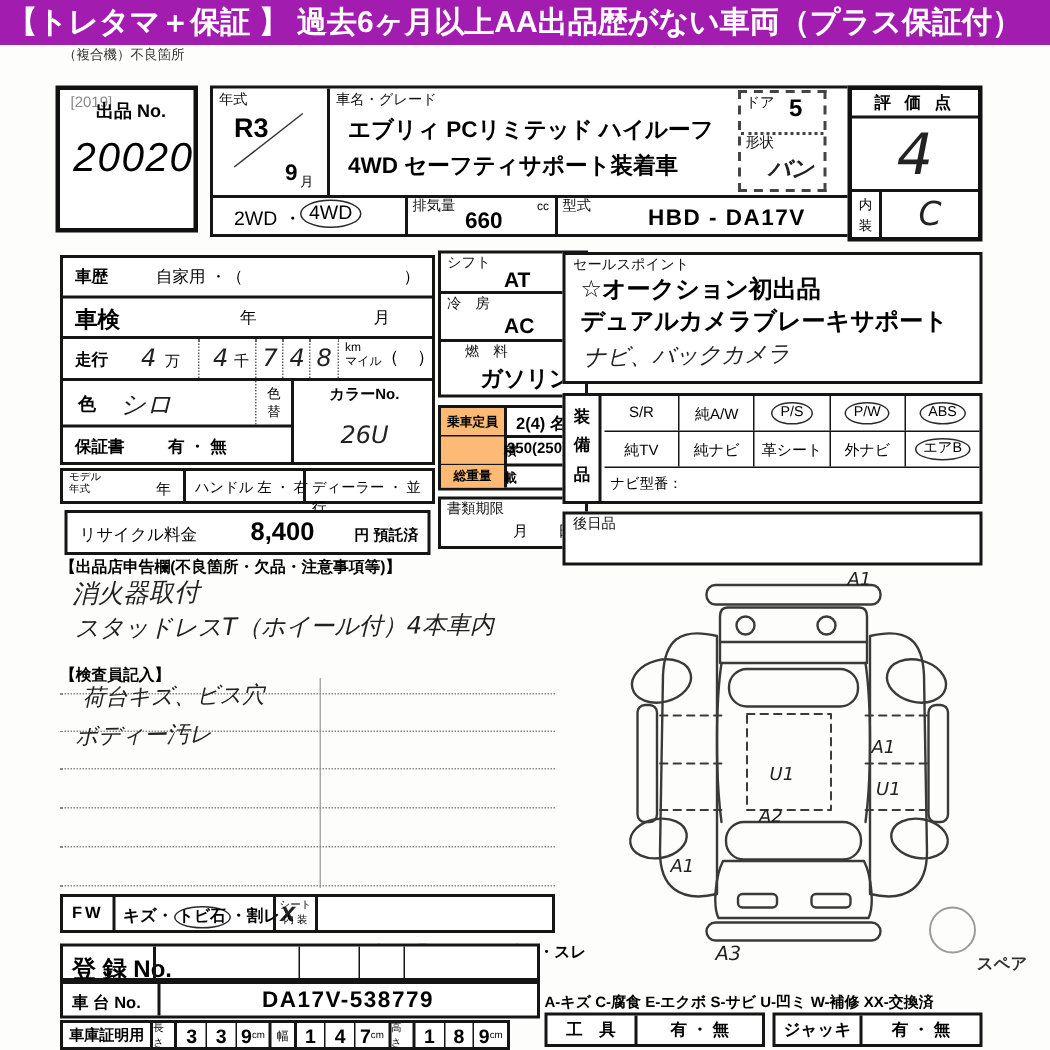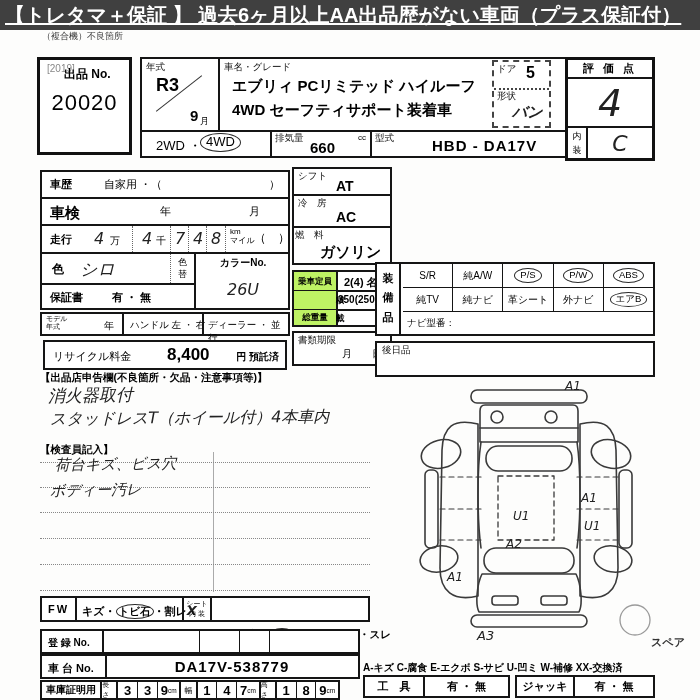--- a/index.html
+++ b/index.html
@@ -5,41 +5,41 @@
   html,body{margin:0;padding:0;background:#fff;}
   body{width:700px;height:700px;font-family:"Liberation Sans","DejaVu Sans",sans-serif;color:#000;}
   #sheet{position:relative;width:700px;height:700px;background:#fdfdfc;overflow:hidden;}
   .c{position:absolute;box-sizing:border-box;}
   .bx{border:2px solid #151515;background:#fff;}
   .bx3{border:3px solid #111;background:#fff;}
   .lbl{font-size:9.5px;line-height:1.1;color:#111;}
   .b{font-weight:bold;}
   .hw{font-style:italic;color:#222;font-family:"DejaVu Sans",sans-serif;}
   .circ{display:inline-block;border:1.6px solid #2a2a2a;border-radius:50%;padding:0 5px 1px 5px;line-height:1.25;}
-  .banner{position:absolute;left:0;top:0;width:700px;height:30px;background:#404040;color:#fff;
-          font-weight:bold;font-size:20px;line-height:30px;padding-left:5px;box-sizing:border-box;white-space:nowrap;text-decoration:underline;}
+  .banner{position:absolute;left:0;top:0;width:700px;height:30px;background:#a21caf;color:#fff;
+          font-weight:bold;font-size:20px;line-height:30px;padding-left:5px;box-sizing:border-box;white-space:nowrap;}
   .cell-line{position:absolute;background:#151515;}
   .dotl{border-bottom:1.5px dotted #888;}
   .ctr{display:flex;align-items:center;justify-content:center;}
-  .gray{background:#bef264;}
+  .gray{background:#fdba74;}
   sup.cm{font-size:6.5px;font-weight:normal;vertical-align:top;}
   svg text{font-family:"DejaVu Sans",sans-serif;}
 </style>
 </head>
 <body>
 
 <div id="sheet">
 
   <div class="banner">【トレタマ＋保証 】 過去6ヶ月以上AA出品歴がない車両（プラス保証付）</div>
   <div class="c lbl" style="left:42px;top:32px;font-size:9px;color:#333;">（複合機）不良箇所</div>
 
   <div class="c bx3" style="left:37px;top:57px;width:95px;height:98px;">
     <span class="c" style="left:7px;top:3px;font-size:10px;color:#888;">[2019]</span>
     <span class="c b" style="left:24px;top:6px;font-size:12px;">出品 No.</span>
-    <div class="c" style="left:0;top:30px;width:89px;text-align:center;font-size:22px;letter-spacing:1px;">20020</div>
+    <div class="c" style="left:0;top:30px;width:89px;text-align:right;font-size:27px;letter-spacing:1px;font-style:italic;">20020</div>
   </div>
 
   <div class="c bx" style="left:140px;top:57px;width:487px;height:101px;">
 
     <div class="cell-line" style="left:76px;top:0;width:2px;height:71px;"></div>
     <div class="cell-line" style="left:0;top:71px;width:483px;height:2px;"></div>
     <div class="cell-line" style="left:128px;top:73px;width:2px;height:25px;"></div>
     <div class="cell-line" style="left:228px;top:73px;width:2px;height:25px;"></div>
 
     <span class="c lbl" style="left:4px;top:3px;">年式</span>
@@ -178,21 +178,21 @@
       <span>シート</span><br>
       <span>内 装</span>
     </div>
     <div class="cell-line" style="left:168px;top:0;width:2px;height:22px;"></div>
     <span class="c b" style="left:174px;top:5px;font-size:10.5px;white-space:nowrap;margin-top:25px;">
       <span>コゲ・穴・</span><span class="circ" style="font-size:10px;padding:0 2px;">汚レ</span><span>・シミ・破レ・スレ</span>
     </span>
   </div>
 
   <div class="c bx" style="left:40px;top:629px;width:320px;height:25px;">
-    <span class="c b" style="left:6px;top:5px;font-size:10px;">登 録 No.</span>
+    <span class="c b" style="left:6px;top:5px;font-size:16px;">登 録 No.</span>
     <div class="cell-line" style="left:60px;top:0;width:2px;height:21px;"></div>
     <div class="cell-line" style="left:157px;top:0;width:1px;height:21px;"></div>
     <div class="cell-line" style="left:197px;top:0;width:1px;height:21px;"></div>
     <div class="cell-line" style="left:227px;top:0;width:1px;height:21px;"></div>
   </div>
 
   <div class="c bx" style="left:40px;top:654px;width:320px;height:25px;">
     <span class="c b" style="left:6px;top:5px;font-size:11px;">車 台 No.</span>
     <div class="cell-line" style="left:63px;top:0;width:2px;height:21px;"></div>
     <div class="c b ctr" style="left:65px;top:0;width:250px;height:21px;font-size:15px;letter-spacing:1px;">DA17V-538779</div>
@@ -225,41 +225,47 @@
 
   <div class="c bx" style="left:292px;top:167px;width:100px;height:29px;">
     <span class="c lbl" style="left:4px;top:2px;">シフト</span>
     <span class="c b" style="left:42px;top:9px;font-size:14px;">AT</span>
   </div>
   <div class="c bx" style="left:292px;top:194px;width:100px;height:34px;">
     <span class="c lbl" style="left:4px;top:2px;">冷　房</span>
     <span class="c b" style="left:42px;top:13px;font-size:14px;">AC</span>
   </div>
   <div class="c bx" style="left:292px;top:226px;width:100px;height:39px;">
-    <span class="c lbl" style="left:1px;top:2px;">燃　料</span>
+    <span class="c lbl" style="left:16px;top:2px;">燃　料</span>
     <span class="c b" style="left:26px;top:15px;font-size:15px;">ガソリン</span>
   </div>
 
   <div class="c bx" style="left:292px;top:270px;width:100px;height:57px;">
     <div class="cell-line" style="left:0;top:18px;width:96px;height:1.5px;"></div>
     <div class="cell-line" style="left:0;top:37px;width:96px;height:1.5px;"></div>
     <div class="cell-line" style="left:42px;top:0;width:1.5px;height:53px;"></div>
     <div class="c gray b" style="left:0;top:0;width:42px;height:18px;font-size:8.5px;line-height:18px;text-align:center;">乗車定員</div>
     <span class="c b" style="left:50px;top:3px;font-size:11px;">2(4) 名</span>
     <div class="c gray b" style="left:0;top:19px;width:42px;height:18px;font-size:8.5px;line-height:18px;text-align:center;padding-left:42px;">積載量</div>
     <span class="c b" style="left:44px;top:22px;font-size:10px;">350(250)kg</span>
     <div class="c gray b" style="left:0;top:38px;width:42px;height:15px;font-size:8.5px;line-height:15px;text-align:center;">総重量</div>
     <span class="c" style="right:5px;top:40px;font-size:9px;">kg</span>
   </div>
 
   <div class="c bx" style="left:292px;top:331px;width:100px;height:35px;">
     <span class="c lbl" style="left:4px;top:2px;">書類期限</span>
     <span class="c" style="right:8px;bottom:3px;font-size:10px;">月　　日</span>
   </div>
 
+  <div class="c bx" style="left:375px;top:168px;width:280px;height:88px;">
+    <span class="c lbl" style="left:5px;top:2px;">セールスポイント</span>
+    <div class="c b" style="left:10px;top:13px;font-size:16px;">☆オークション初出品</div>
+    <div class="c b" style="left:10px;top:34px;font-size:16px;">デュアルカメラブレーキサポート</div>
+    <div class="c hw" style="left:12px;top:58px;font-size:15px;transform:rotate(-1deg);">ナビ、バックカメラ</div>
+  </div>
 
   <div class="c bx" style="left:375px;top:262px;width:280px;height:74px;">
     <div class="c b" style="left:0;top:0;width:24px;height:70px;border-right:2px solid #151515;font-size:11px;text-align:center;line-height:1.75;padding-top:5px;">
       <span>装</span><br>
       <span>備</span><br>
       <span>品</span>
     </div>
     <div class="c" style="left:26px;top:0;width:250px;height:70px;">
       <div style="display:flex;height:23px;border-bottom:1.5px solid #151515;">
         <div class="ctr" style="width:20%;border-right:1.5px solid #151515;font-size:10px;">S/R</div>

